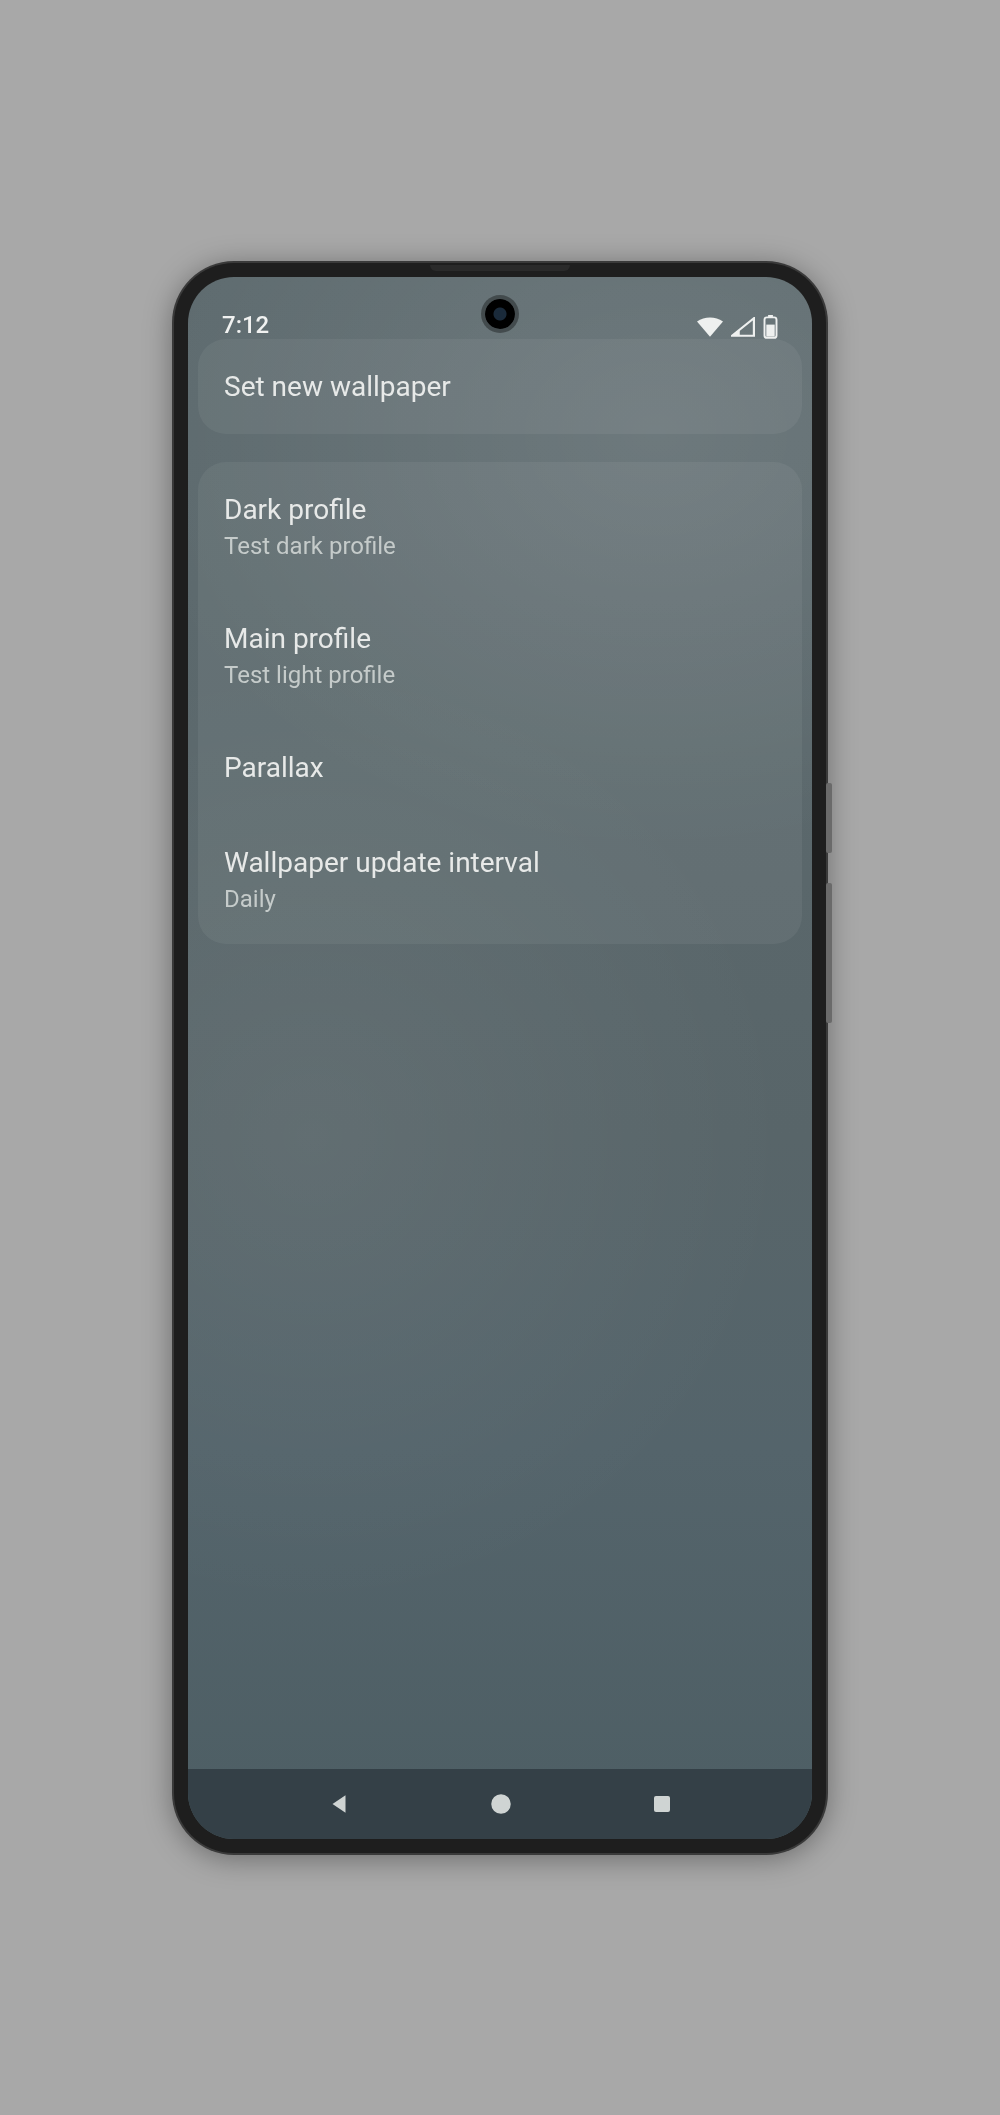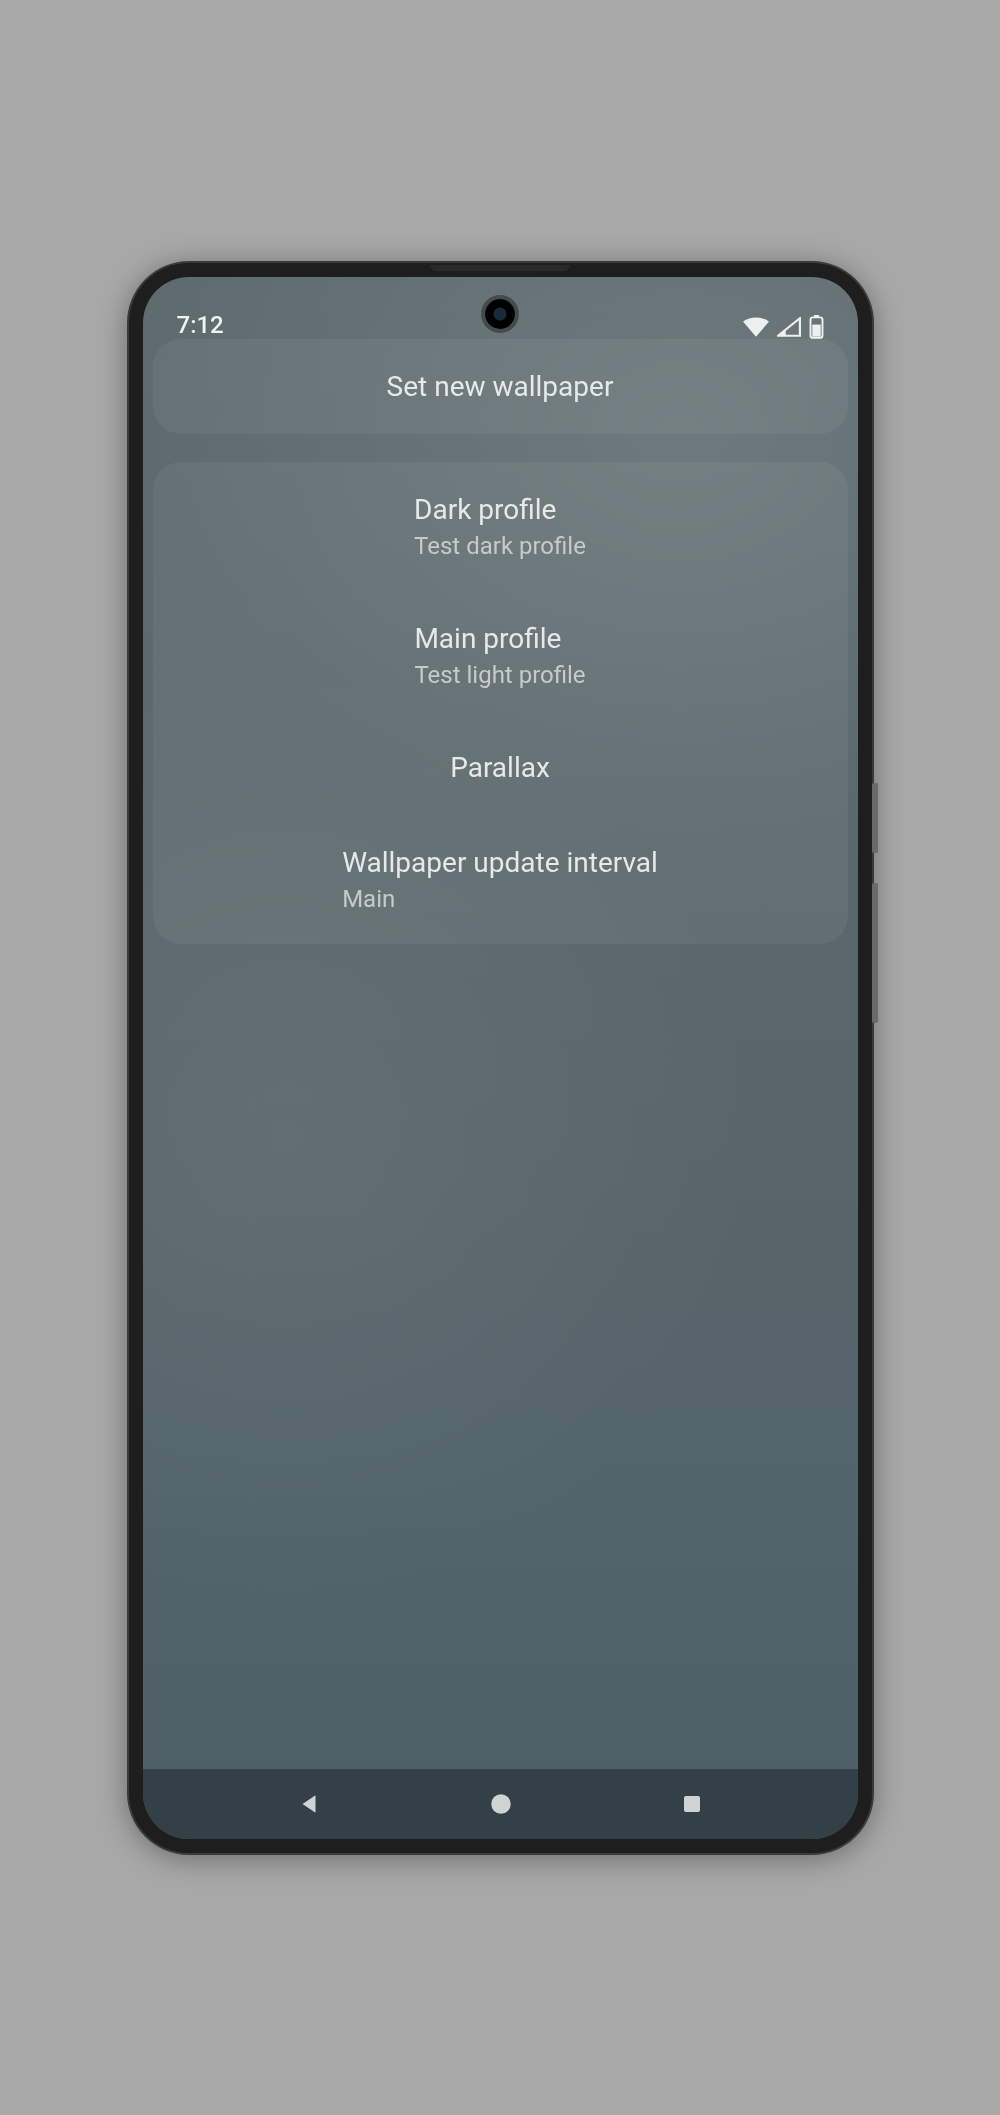--- a/index.html
+++ b/index.html
@@ -8,21 +8,21 @@
     font-family: -apple-system, BlinkMacSystemFont, "Segoe UI", Roboto, sans-serif;
     background: #a8a8a8;
     display: flex;
     align-items: center;
     justify-content: center;
   }
 
   
   .device {
     position: relative;
-    width: 743px;
+    width: 652px;
     height: 1590px;
     background: #1e1e1e;
     border-radius: 60px;
     padding: 14px;
     box-shadow: 0 0 0 2px #3a3a3a, 0 4px 30px rgba(0,0,0,0.4);
   }
   .device::before { 
     content: "";
     position: absolute;
     top: 2px; left: 50%; transform: translateX(-50%);
@@ -100,21 +100,21 @@
   .card {
     background: rgba(255,255,255,0.055);
     border-radius: 28px;
     margin-bottom: 28px;
     overflow: hidden;
   }
   .row {
     padding: 30px 26px;
     display: flex;
     align-items: center;
-    justify-content: center;
+    justify-content: flex-start;
     gap: 20px;
     min-height: 92px;
   }
   .row .labels { display: flex; flex-direction: column; gap: 4px; }
   .row .title {
     font-size: 28px;
     font-weight: 400;
     color: #e7e9e8;
     line-height: 1.25;
   }
@@ -213,21 +213,21 @@
           </div>
         </div>
         <div class="row">
           <div class="labels">
             <span class="title">Parallax</span>
           </div>
         </div>
         <div class="row">
           <div class="labels">
             <span class="title">Wallpaper update interval</span>
-            <span class="subtitle">Main</span>
+            <span class="subtitle">Daily</span>
           </div>
         </div>
       </div>
 
     </div>
 
     <div class="navbar">
       <div class="nav-btn">
         <svg width="26" height="26" viewBox="0 0 24 24">
             <path fill="#cfd4d3" d="M18 4 L6 12 L18 20 Z"></path>

